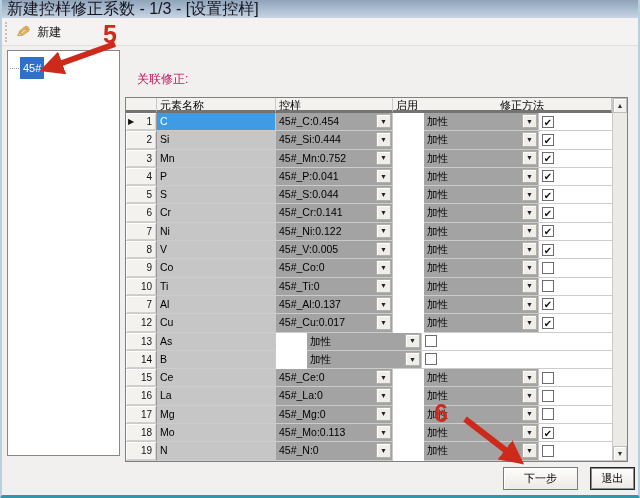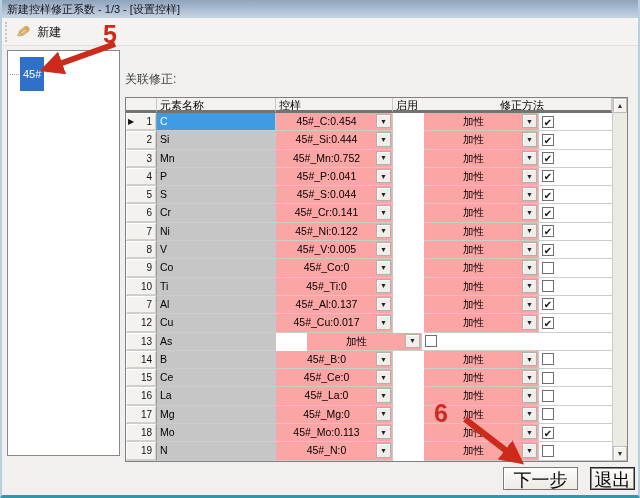--- a/index.html
+++ b/index.html
@@ -2,71 +2,71 @@
 <html><head>
 <meta charset="utf-8">
 <style>
   * { margin:0; padding:0; box-sizing:border-box; }
   html,body { width:640px; height:498px; overflow:hidden; background:#d7d7d7;
               font-family:"Liberation Sans","DejaVu Sans",sans-serif; }
   .window { position:absolute; left:0; top:0; width:640px; height:498px;
             background:#f1f0ee; border-left:2px solid #b9d0de; border-right:2px solid #b9d0de;
             border-bottom:3px solid #2f97ac; }
   .titlebar { height:18px; background:linear-gradient(#8fa3b9,#aebfd3 55%,#c8d4e2);
-              color:#15151f; font-size:11px; line-height:18px; padding-left:5px;
+              color:#15151f; font-size:16px; line-height:18px; padding-left:5px;
               white-space:nowrap; overflow:hidden; }
   .toolbar { position:relative; height:28px; background:#f4f3f1; border-bottom:1px solid #e3e0da; }
   .grip { position:absolute; left:3px; top:4px; height:20px; width:0;
           border-left:2px dotted #c6c2b9; }
   .newbtn { position:absolute; left:9px; top:2px; height:24px; display:flex;
             align-items:center; gap:7px; padding:0 5px; font-size:12px; color:#111;
             background:transparent; border:none; cursor:default; }
   .pencil { display:inline-block; font-size:17px; line-height:17px; color:#dfa23c;
             transform:scaleX(-1) rotate(-8deg);
             text-shadow:0 0 1px #a8762a; }
   .treepanel { position:absolute; left:5px; top:50px; width:113px; height:406px;
                background:#ffffff; border:1px solid #828790; }
   .treeitem { margin:6px 0 0 2px; display:flex; align-items:center; font-size:11px; }
   .connector { width:9px; border-top:1px dotted #9a9a9a; margin-right:1px; }
-  .treelabel { background:#2f71c8; color:#fff; padding:10px 3px; line-height:14px; }
-  .sectionlabel { position:absolute; left:123px; top:71px; font-size:12px; color:#404040; }
+  .treelabel { background:#2f71c8; color:#fff; padding:4px 3px; line-height:14px; }
+  .sectionlabel { position:absolute; left:135px; top:71px; font-size:12px; color:#be185d; }
 
   .grid { position:absolute; left:123px; top:97px; width:503px; height:365px;
           border:1px solid #808080; background:#fff; }
   .gridinner { position:absolute; left:0; top:0; right:15px; bottom:0; overflow:hidden; }
   .hrow { display:flex; height:15px; background:#f3f2ef; }
   .hcell { border-right:1px solid #c8c8c8; border-bottom:3px solid #737373;
            font-size:11px; line-height:14px; padding:0 3px; overflow:hidden; white-space:nowrap; }
   .hc0 { width:31px; } .hc1 { width:119px; } .hc2 { width:117px; } .hc3 { width:115px; }
   .hc4 { flex:1; border-right:none; }
   .trow { display:flex; height:18.3px; }
   .cell { position:relative; border-right:1px solid #c8c8c8; border-bottom:1px solid #cccccc;
           font-size:10.5px; overflow:hidden; white-space:nowrap; }
   .rowhead { width:31px; background:#f3f2ef; border-right:1px solid #9a9a9a;
              box-shadow:inset 1px 1px 0 #ffffff, inset -1px -1px 0 #d2d0ca;
              text-align:right; padding-right:4px; line-height:17px; font-size:10px; color:#111; }
   .selmark { position:absolute; left:2px; top:0; font-size:8px; line-height:18px; color:#111; }
   .elem { width:119px; background:#c6c6c6; padding:0 3px; line-height:17px; color:#000; }
   .elem.sel { background:#3f9be4; color:#ffffff; }
-  .combo { background:#fca5a5; padding:0 18px 0 3px; line-height:17px; color:#000;text-align:center; }
+  .combo { background:#a3a3a3; padding:0 18px 0 3px; line-height:17px; color:#000; }
   .c2combo { width:117px; } .c3combo { width:115px;margin-left:31px; }
   .dropbtn { position:absolute; right:1px; top:1px; bottom:2px; width:15px;
              background:#efeeeb; border:1px solid #b3b0a8; box-shadow:inset 1px 1px 0 #fff;
              font-size:7px; color:#222; display:flex; align-items:center; justify-content:center; }
   .chkcell { flex:1; background:#fff; border-right:none; }
   .chkbox { position:absolute; left:3px; top:2.5px; width:12px; height:12px; background:#fff;
             border:1px solid #6e6e6e; font-size:10px; line-height:11px; text-align:center; color:#111; }
   .vscroll { position:absolute; right:0; top:0; bottom:0; width:15px; background:#eceae4;
              border-left:1px solid #c9c9c9; }
   .sbtn { position:absolute; left:0; width:14px; height:15px; background:#f2f1ee;
           border:1px solid #bdbdbd; box-shadow:inset 1px 1px 0 #fff; font-size:7px;
           text-align:center; line-height:13px; color:#333; }
   .sbtn.up { top:0; } .sbtn.down { bottom:0; }
 
-  .btn { position:absolute; top:467px; height:23px; font-size:18px; color:#000;
+  .btn { position:absolute; top:467px; height:23px; font-size:11px; color:#000;
          background:linear-gradient(#fdfdfc,#eceae5); border:1px solid #7b7b7b;
          box-shadow:inset 1px 1px 0 #ffffff; text-align:center; cursor:default;
          font-family:inherit; }
   .btn.next { left:501px; width:75px; }
   .btn.exit { left:588px; width:45px; border:1px solid #262626; box-shadow:inset 0 0 0 1px #8d8d8d, inset 1px 1px 0 #fff;text-align:center; }
 
   .overlay { position:absolute; left:0; top:0; pointer-events:none; z-index:50; }
   .adigit { position:absolute; color:#cd2a1c; font-size:25px; font-weight:bold; z-index:51;
             pointer-events:none; }
   .adigit.five { left:101px; top:20px; }
@@ -220,21 +220,20 @@
             <div class="cell rowhead">13</div>
             <div class="cell elem">As</div>
             <div class="cell combo c3combo">加性<div class="dropbtn">▼</div></div>
             <div class="cell chkcell">
               <div class="chkbox"></div>
             </div>
           </div>
           <div class="trow">
             <div class="cell rowhead">14</div>
             <div class="cell elem">B</div>
-            <div class="cell combo c2combo">45#_B:0<div class="dropbtn">▼</div></div>
             <div class="cell combo c3combo">加性<div class="dropbtn">▼</div></div>
             <div class="cell chkcell">
               <div class="chkbox"></div>
             </div>
           </div>
           <div class="trow">
             <div class="cell rowhead">15</div>
             <div class="cell elem">Ce</div>
             <div class="cell combo c2combo">45#_Ce:0<div class="dropbtn">▼</div></div>
             <div class="cell combo c3combo">加性<div class="dropbtn">▼</div></div>

